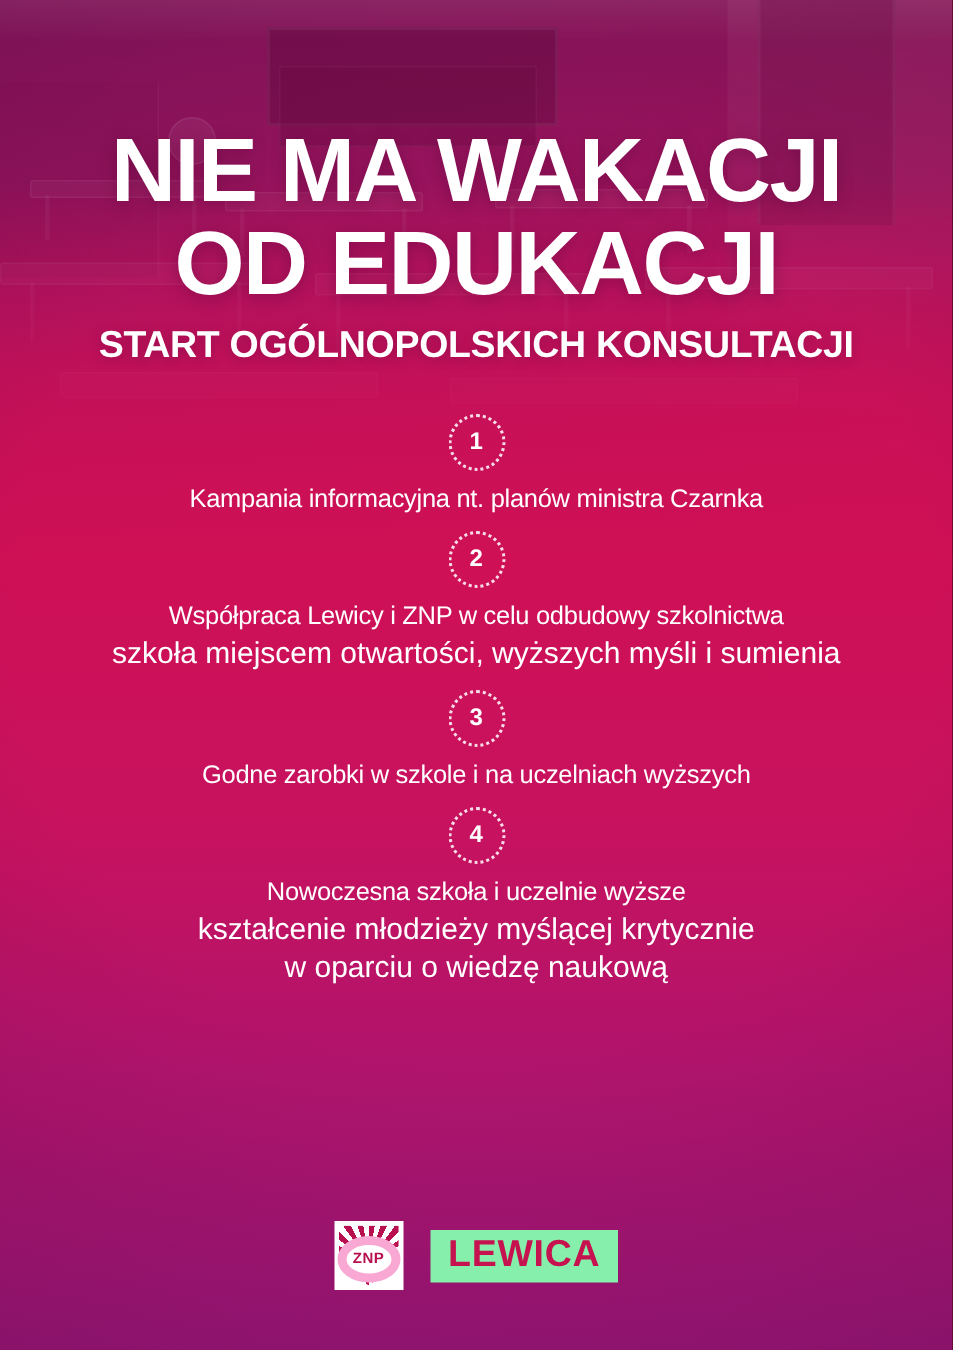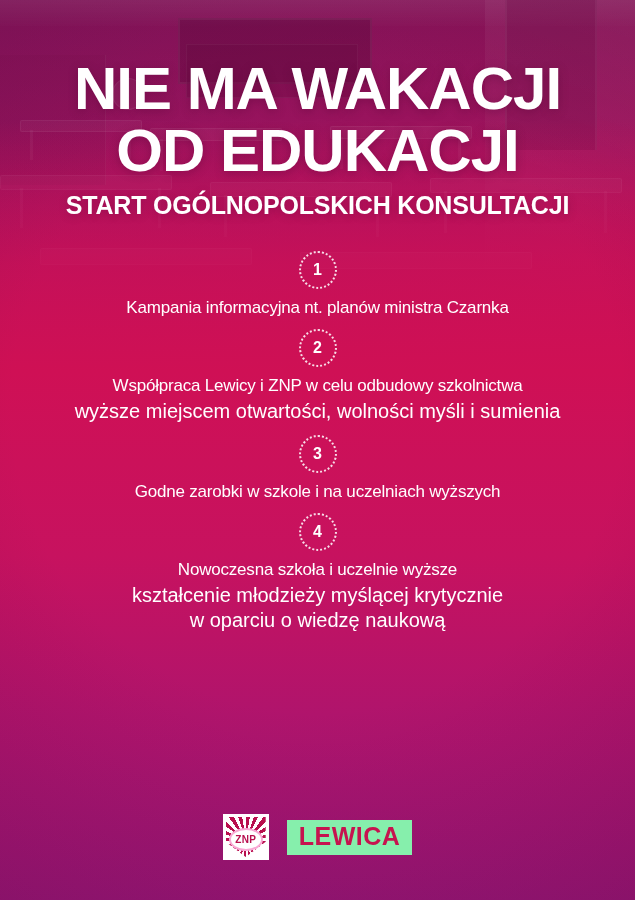--- a/index.html
+++ b/index.html
@@ -92,21 +92,21 @@
   .content {
     position: relative;
     z-index: 3;
     width: 100%;
     height: 100%;
     color: #fff;
     text-align: center;
   }
 
   .headline {
-    padding-top: 60px;
+    padding-top: 85px;
   }
   .headline .l1, .headline .l2 {
     font-weight: bold;
     font-size: 60px;
     line-height: 0.96;
     letter-spacing: -1px;
     margin: 0;
     text-shadow: 0 2px 10px rgba(80,0,50,0.35);
   }
   .headline .l2 { margin-top: 4px; }
@@ -173,21 +173,21 @@
     inset: 3px;
     background:
       repeating-conic-gradient(from 0deg at 50% 60%, #b80f4e 0deg 9deg, #fff 9deg 18deg);
     clip-path: polygon(0 0, 100% 0, 100% 62%, 50% 100%, 0 62%);
   }
   .znp .oval {
     position: relative;
     z-index: 2;
     background: #fff;
     color: #b80f4e;
-    border: 2px solid #f9a8d4;
+    border: 6px solid #f9a8d4;
     border-radius: 50%;
     width: 30px;
     height: 19px;
     font-size: 10px;
     font-weight: bold;
     display: flex;
     align-items: center;
     justify-content: center;
     margin-top: 4px;
     letter-spacing: 0.3px;
@@ -260,21 +260,21 @@
     <div class="points">
 
       <div class="point">
         <div class="badge">1</div>
         <div class="p-title">Kampania informacyjna nt. planów ministra Czarnka</div>
       </div>
 
       <div class="point">
         <div class="badge">2</div>
         <div class="p-title">Współpraca Lewicy i ZNP w celu odbudowy szkolnictwa</div>
-        <div class="p-sub">wyższe miejscem otwartości, wolności myśli i sumienia</div>
+        <div class="p-sub">szkoła miejscem otwartości, wyższych myśli i sumienia</div>
       </div>
 
       <div class="point">
         <div class="badge">3</div>
         <div class="p-title">Godne zarobki w szkole i na uczelniach wyższych</div>
       </div>
 
       <div class="point">
         <div class="badge">4</div>
         <div class="p-title">Nowoczesna szkoła i uczelnie wyższe</div>

